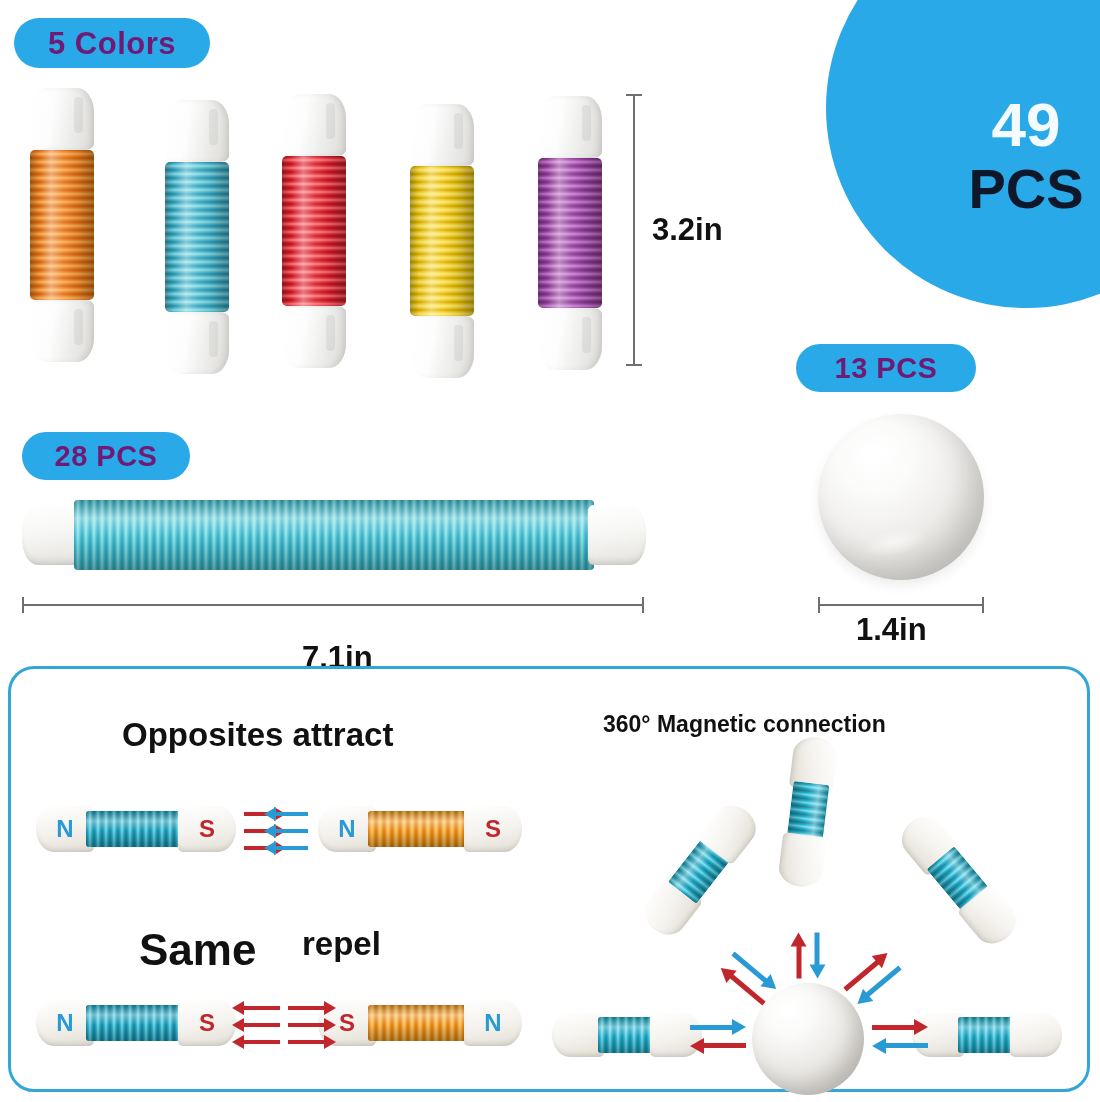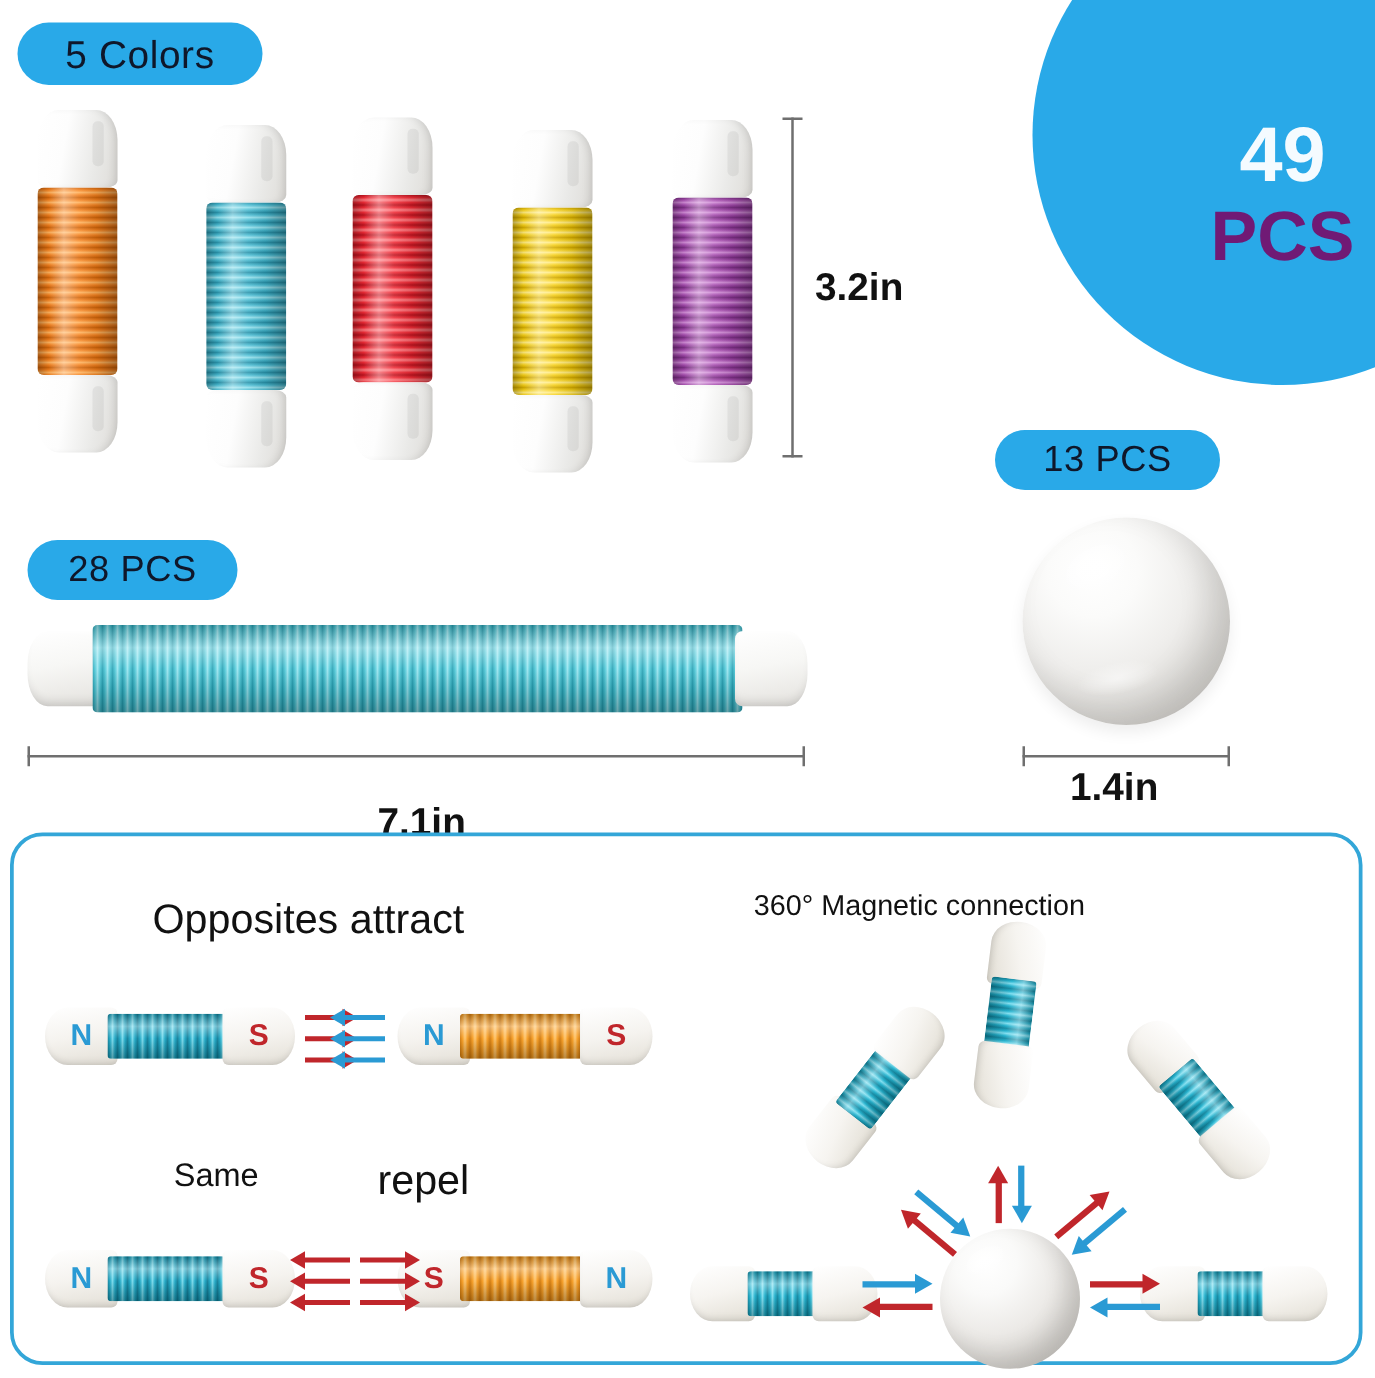--- a/index.html
+++ b/index.html
@@ -1,33 +1,33 @@
 <!DOCTYPE html>
 <html><head>
 <meta charset="utf-8">
 <style>
   html,body{margin:0;padding:0;background:#ffffff;}
   body{width:1100px;height:1102px;position:relative;overflow:hidden;
        font-family:"Liberation Sans","DejaVu Sans",sans-serif;color:#111;}
   .badge{
-    position:absolute;background:#29a9e8;color:#0f172a;
+    position:absolute;background:#29a9e8;color:#701a75;
     border-radius:999px;display:flex;align-items:center;justify-content:center;
-    font-weight:400;letter-spacing:.5px;line-height:1;
+    font-weight:700;letter-spacing:.5px;line-height:1;
   }
   .dimlabel{position:absolute;font-weight:700;color:#111;}
 
   
   #pcs-circle{
     position:absolute;left:826px;top:-92px;width:400px;height:400px;
     border-radius:50%;background:#29a9e8;
     display:flex;flex-direction:column;align-items:center;justify-content:center;
     padding-top:96px;box-sizing:border-box;
   }
   #pcs-circle .n{color:#f4fbff;font-weight:700;font-size:62px;line-height:1.02;}
-  #pcs-circle .u{color:#701a75;font-weight:700;font-size:56px;line-height:1.05;margin-top:4px;text-align:right;}
+  #pcs-circle .u{color:#0f172a;font-weight:700;font-size:56px;line-height:1.05;margin-top:4px;text-align:right;}
 
   
   .rod-v{position:absolute;width:64px;}
   .cap{
     background:linear-gradient(100deg,#ffffff 0%,#fdfdfd 35%,#e9e9e7 72%,#dedcd8 100%);
     border-radius:14px/18px;position:relative;
     box-shadow:inset -5px 0 8px -4px rgba(0,0,0,.16), inset 4px 0 6px -4px rgba(255,255,255,.9);
   }
   .cap.top{height:62px;border-radius:17px 17px 9px 9px/24px 24px 6px 6px;}
   .cap.bot{height:62px;border-radius:9px 9px 17px 17px/6px 6px 24px 24px;}
@@ -89,21 +89,21 @@
   .dim-v::before{top:0;} .dim-v::after{bottom:0;}
   .dim-h{position:absolute;height:2px;background:#6f6f6f;}
   .dim-h::before,.dim-h::after{content:"";position:absolute;top:-7px;height:16px;width:2px;background:#6f6f6f;}
   .dim-h::before{left:0;} .dim-h::after{right:0;}
 
   
   #info-panel{
     position:absolute;left:8px;top:666px;width:1082px;height:426px;
     border:3px solid #33a6d8;border-radius:26px;box-sizing:border-box;background:#fff;
   }
-  .panel-title{position:absolute;font-weight:400;color:#111;white-space:nowrap;}
+  .panel-title{position:absolute;font-weight:700;color:#111;white-space:nowrap;}
 
   
   .mag{position:absolute;height:46px;}
   .mag .mcap{
     position:absolute;top:0;height:46px;width:58px;
     background:linear-gradient(170deg,#ffffff 0%,#f5f3ef 50%,#e3dfd6 100%);
     box-shadow:inset 0 -5px 7px -5px rgba(0,0,0,.22);
     display:flex;align-items:center;justify-content:center;
     font-weight:700;font-size:24px;
   }
@@ -237,21 +237,21 @@
   <div class="gloss"></div>
   <div class="gloss2"></div>
 </div>
 
 <div class="dim-h" style="left:818px;top:604px;width:166px;"></div>
 <div class="dimlabel" style="left:856px;top:612px;font-size:31px;">1.4in</div>
 
 <div id="info-panel"></div>
 
 <div class="panel-title" style="left:122px;top:716px;font-size:33px;">Opposites attract</div>
-<div class="panel-title" style="left:139px;top:925px;font-size:26px;">Same</div>
+<div class="panel-title" style="left:139px;top:925px;font-size:44px;">Same</div>
 <div class="panel-title" style="left:302px;top:925px;font-size:33px;">repel</div>
 <div class="panel-title" style="left:603px;top:711px;font-size:23px;">360° Magnetic connection</div>
 
 <div id="attract-layer">
     <div class="mag" style="left:36px;top:806px;width:200px;">
       <div class="mcap l">
         <span class="pole-n">N</span>
       </div>
       <div class="mcoil">
         <div class="mribs" style="background:repeating-linear-gradient(90deg, #0d7e99 0px, #1aa6c4 2px, #72d8ea 4px, #1aa6c4 6px, #0d7e99 8px)"></div>

